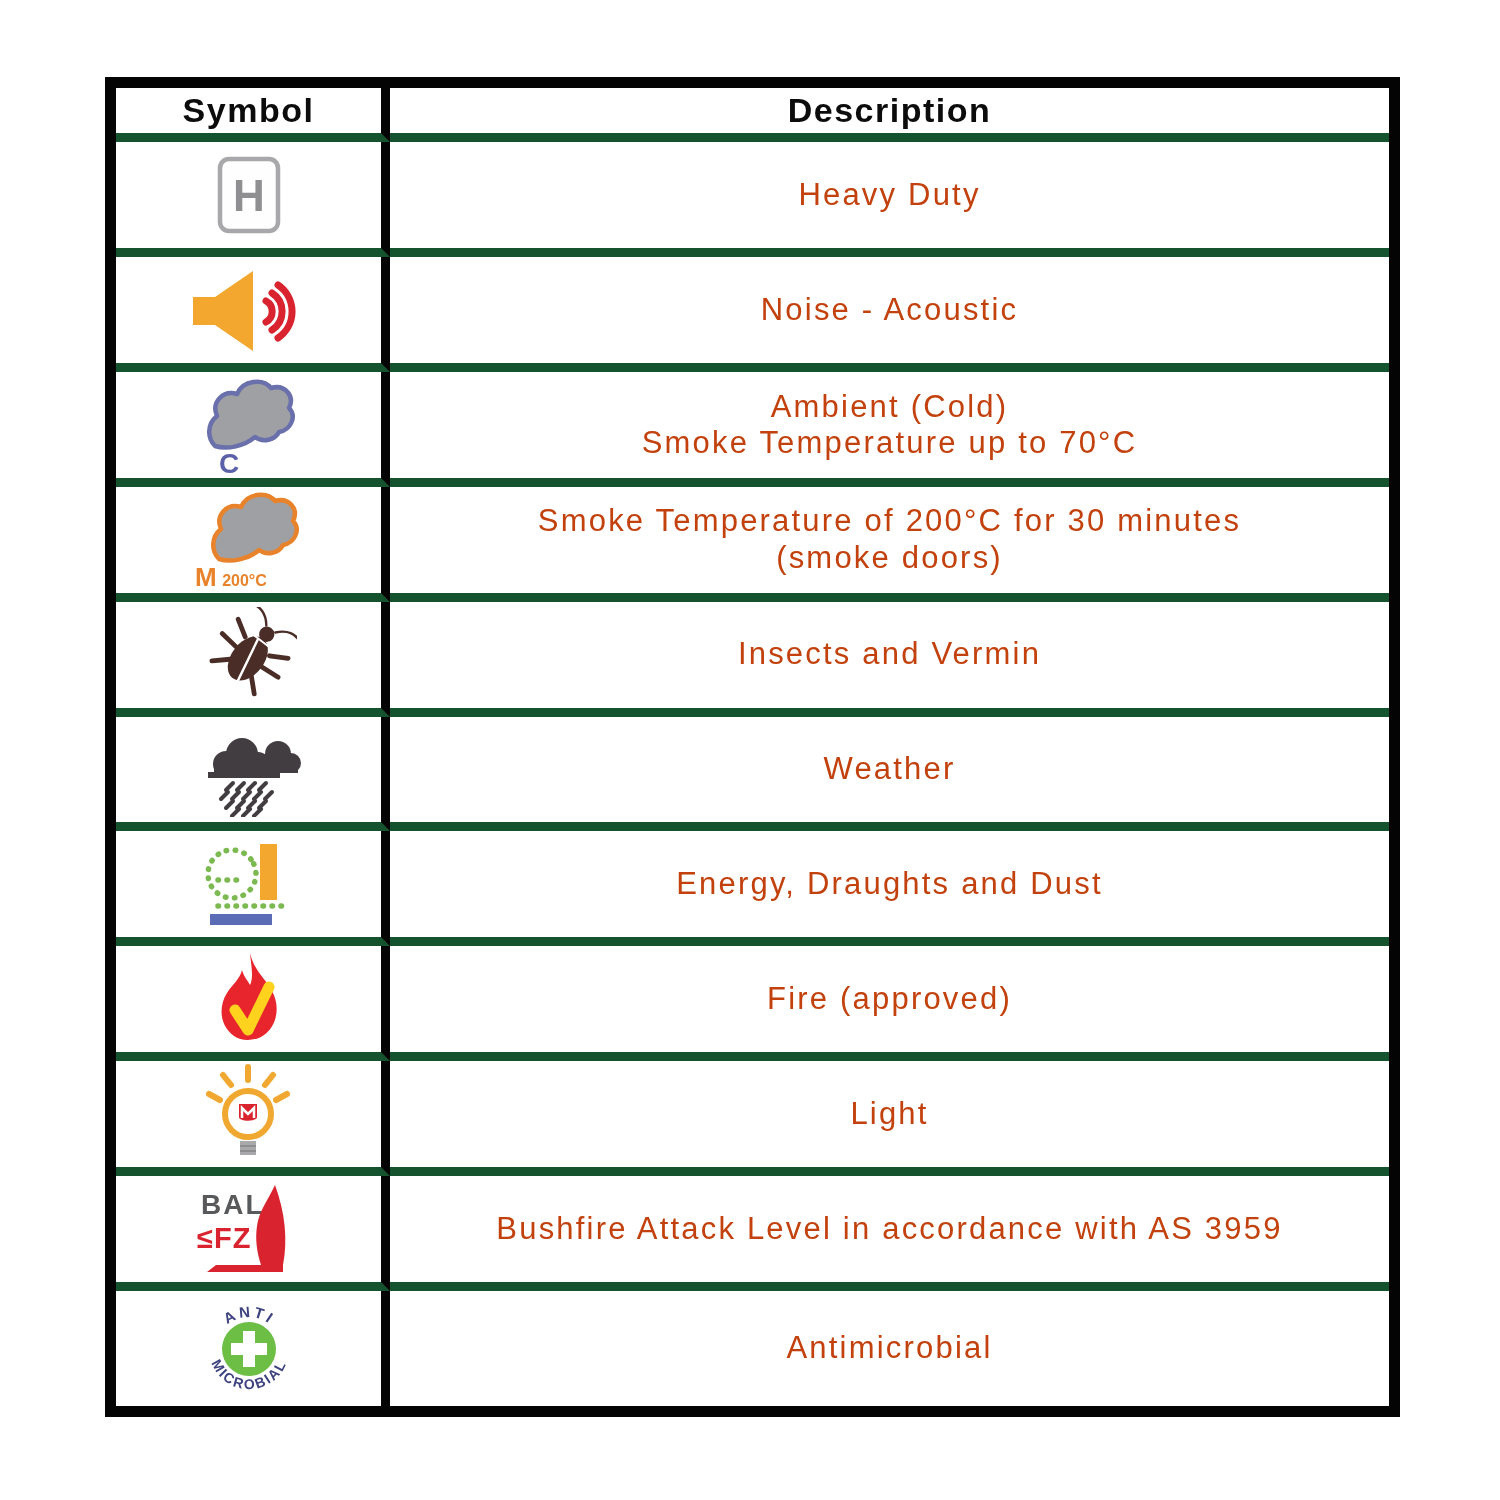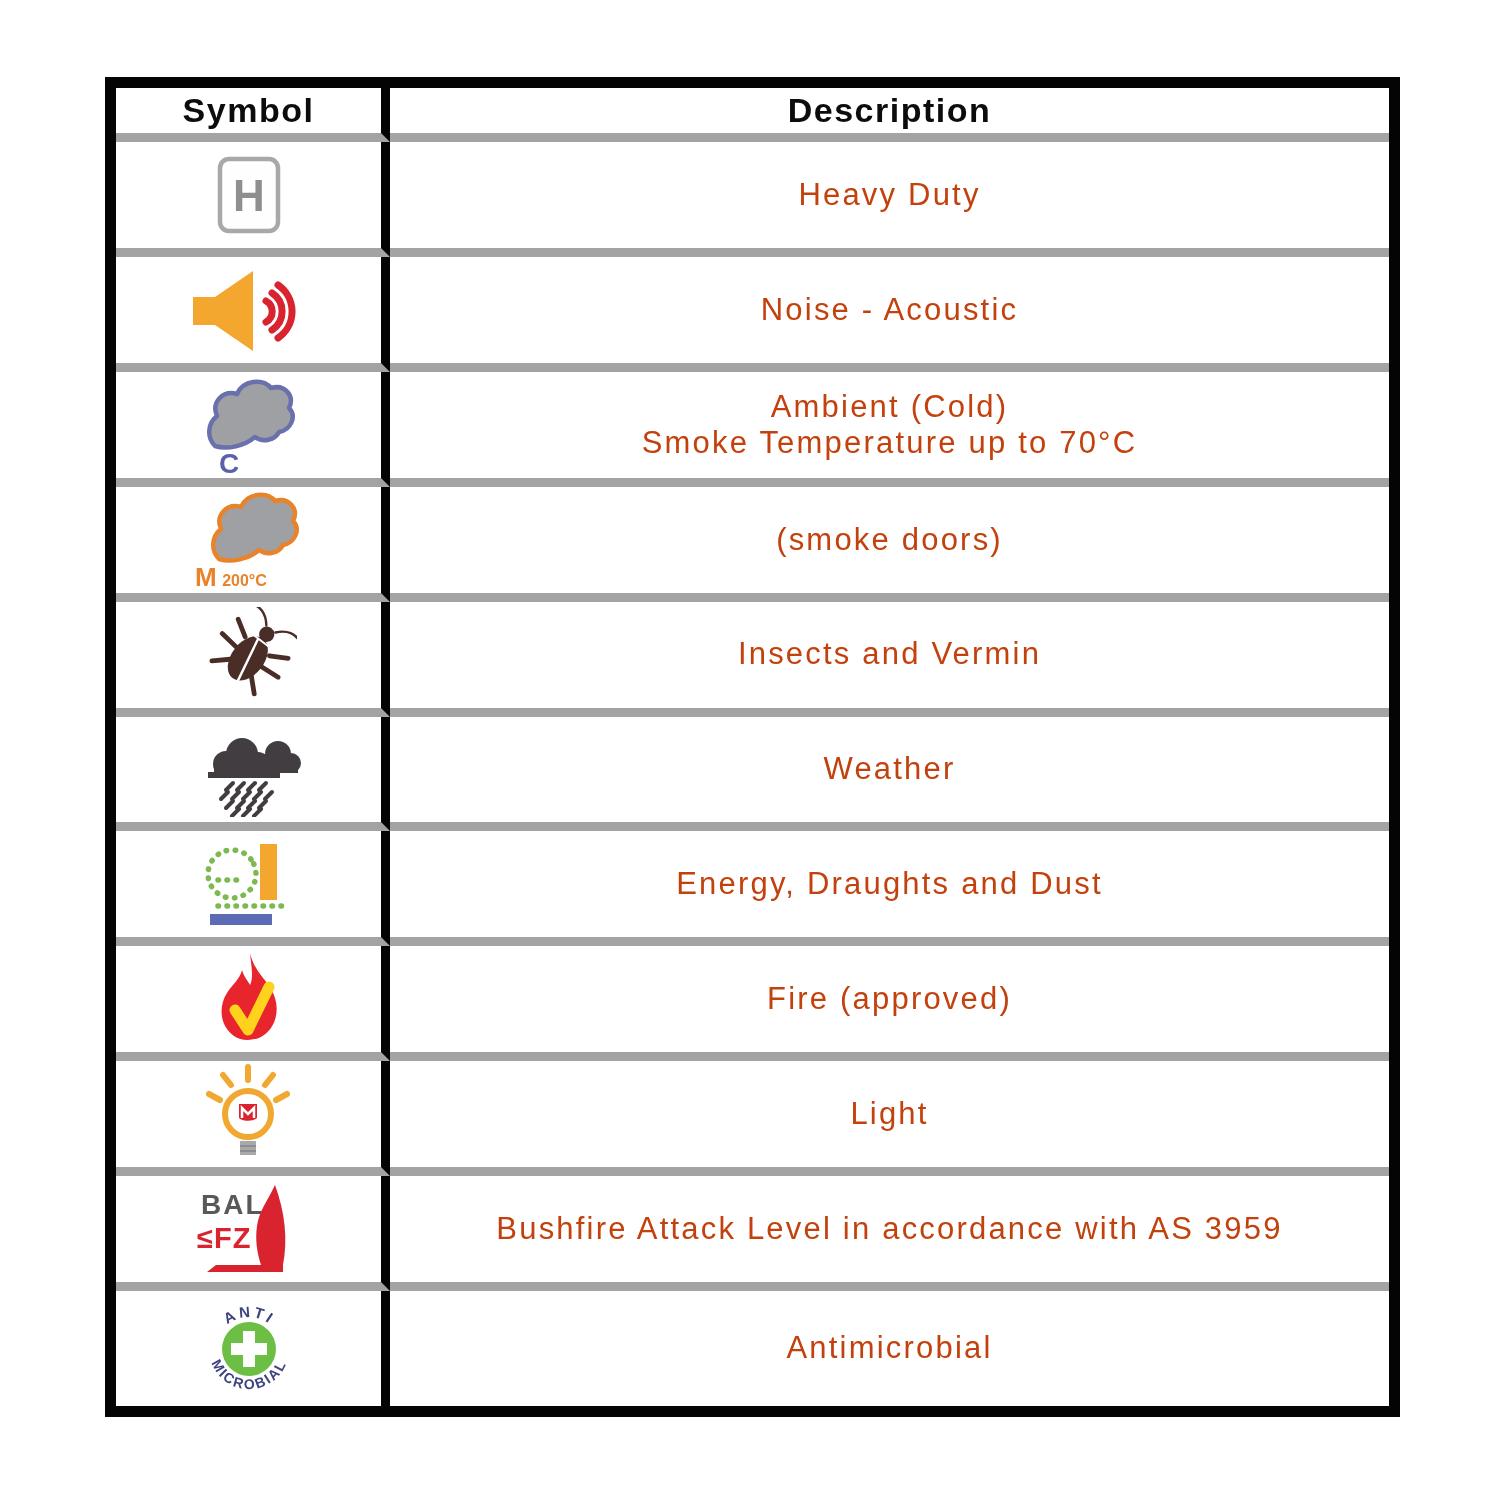--- a/index.html
+++ b/index.html
@@ -17,21 +17,21 @@
     width:1295px;height:1340px;
     box-sizing:border-box;
     border:11px solid #040404;
     background:#ffffff;
     display:grid;
     grid-template-columns:274px 1fr;
     grid-template-rows:54px repeat(11, 1fr);
   }
   .row{display:contents;}
   .cell{
-    border-bottom:9px solid #a3a3a3;
+    border-bottom:9px solid #14532d;
     display:flex;
     flex-direction:column;
     align-items:center;
     justify-content:center;
     text-align:center;
     overflow:hidden;
   }
   .sym{border-right:9px solid #040404;}
   .last .cell{border-bottom:none;}
   .head{
@@ -109,20 +109,21 @@
           <g transform="translate(10,-2)">
             <path d="M16,72 C8,64 8,50 18,42 C12,28 24,16 38,20 C44,6 64,4 72,14 C86,10 96,22 90,34 C98,42 92,56 80,58 C76,66 64,69 56,63 C46,72 28,76 16,72 Z" fill="#9FA0A3" stroke="#E8832B" stroke-width="4.5" stroke-linejoin="round"></path>
           </g>
           <text x="2" y="97" font-weight="bold" fill="#E8832B">
             <tspan font-size="26">M</tspan>
             <tspan font-size="16" dx="1">200°C</tspan>
           </text>
         </svg>
       </div>
       <div class="cell desc">
+        <span>Smoke Temperature of 200°C for 30 minutes</span>
         <span>(smoke doors)</span>
       </div>
     </div>
 
     <div class="row">
       <div class="cell sym">
         <svg width="96" height="96" viewBox="0 0 100 100">
           <g transform="rotate(38 50 52)" stroke-linecap="round">
             <path d="M44,15 C36,5 26,3 18,7" stroke="#4B2D27" stroke-width="2.5" fill="none"></path>
             <path d="M56,15 C64,5 74,3 82,7" stroke="#4B2D27" stroke-width="2.5" fill="none"></path>

